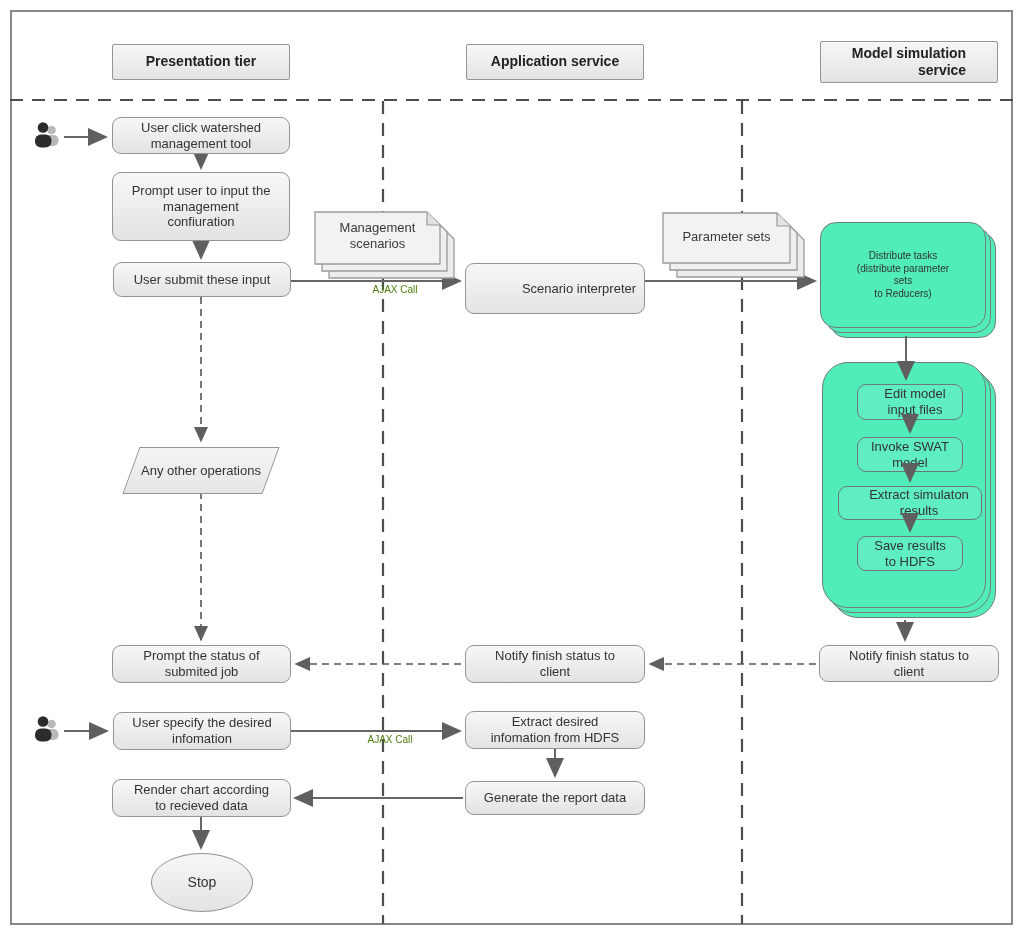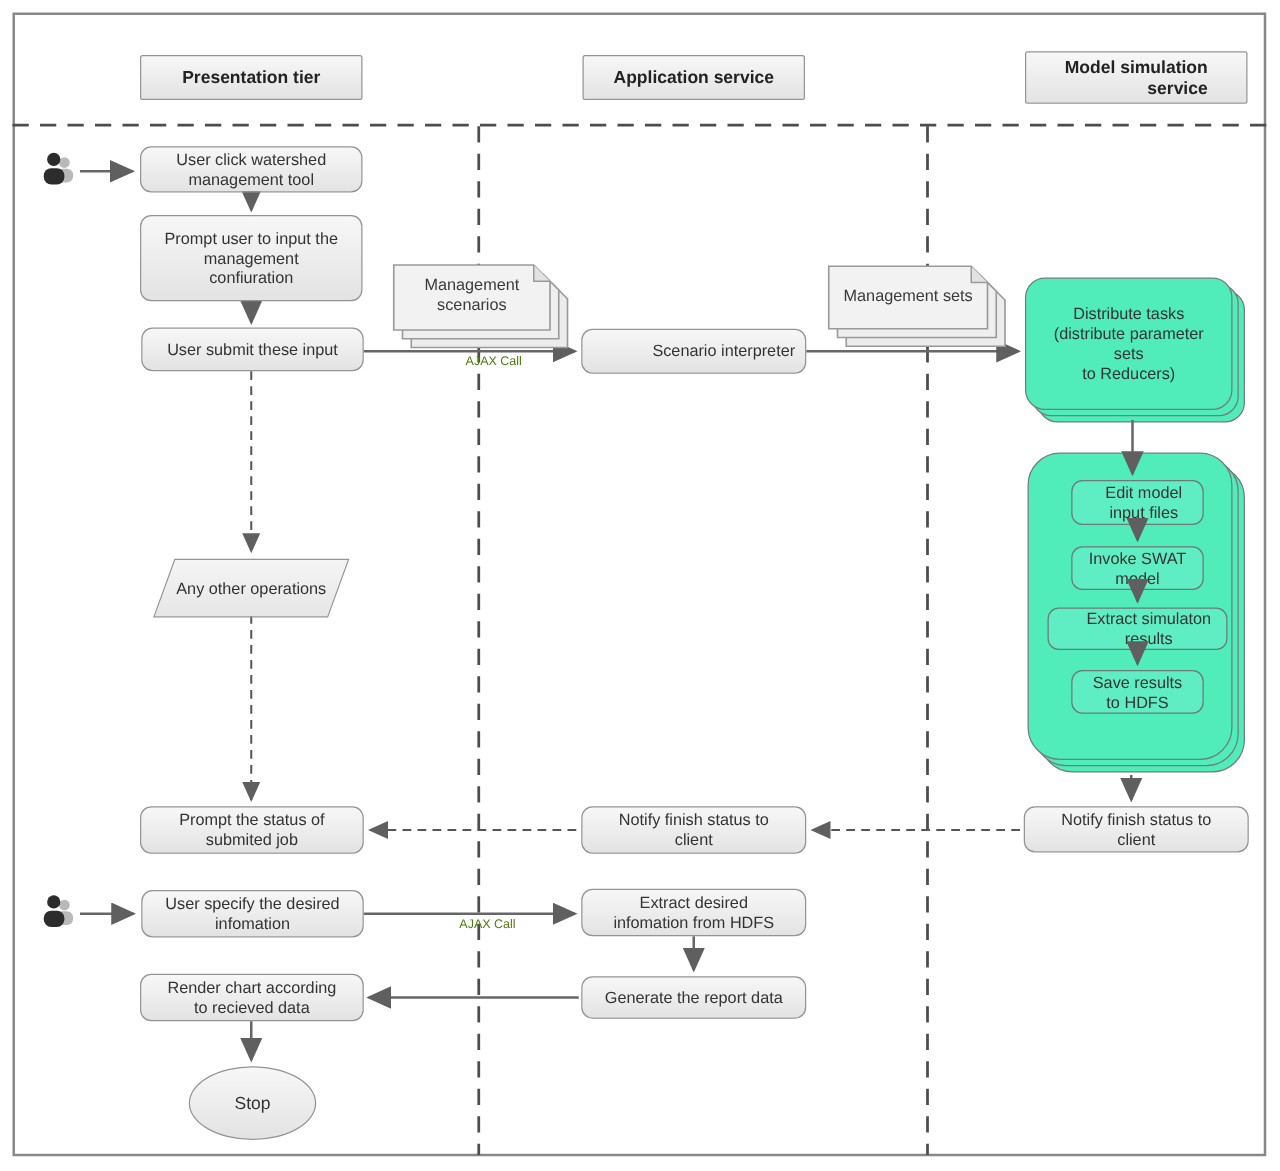--- a/index.html
+++ b/index.html
@@ -16,21 +16,21 @@
       background:linear-gradient(180deg,#f7f7f7,#e3e3e3);border:1.5px solid #949494;
       font-size:13px;line-height:1.22;}
   .node{border-radius:9px;}
   .hdr{border-radius:2px;font-weight:bold;font-size:14px;color:#222;}
   .label{position:absolute;z-index:2;text-align:center;font-size:10px;color:#4d7c0f;}
   .doclabel{position:absolute;z-index:2;text-align:center;font-size:13px;line-height:1.25;
       white-space:pre-line;color:#3a3a3a;}
   .green{position:absolute;box-sizing:border-box;background:#50ecba;
       border:1.5px solid #737d79;z-index:3;}
   .green.front{display:flex;align-items:center;justify-content:center;text-align:center;
-      white-space:pre-line;font-size:13px;line-height:1.25;}
+      white-space:pre-line;font-size:10px;line-height:1.25;}
   .ginner{position:absolute;box-sizing:border-box;background:#5feec3;border:1.2px solid #6d7a75;
       border-radius:9px;z-index:4;display:flex;align-items:center;justify-content:center;
       text-align:center;white-space:pre-line;font-size:13px;line-height:1.2;}
   .para{position:absolute;left:131px;top:447px;width:138px;height:45px;z-index:3;
       background:linear-gradient(180deg,#f5f5f5,#e6e6e6);border:1.4px solid #949494;
       transform:skewX(-20deg);display:flex;align-items:center;justify-content:center;}
   .para>span{transform:skewX(20deg);font-size:13px;white-space:nowrap;}
   .ellipse{border-radius:50%;}
   .actor{position:absolute;z-index:3;}
 </style>
@@ -126,21 +126,21 @@
       <span>Any other operations</span>
     </div>
   <div class="node" style="left:112px;top:645px;width:179px;height:38px;">Prompt the status of
 submited job</div>
   <div class="node" style="left:113px;top:712px;width:178px;height:38px;">User specify the desired
 infomation</div>
   <div class="node" style="left:112px;top:779px;width:179px;height:38px;">Render chart according
 to recieved data</div>
   <div class="node ellipse" style="left:151px;top:853px;width:102px;height:59px;font-size:14px;">Stop</div>
 
-  <div class="node" style="left:465px;top:263px;width:180px;height:36px;padding-left:48px;">Scenario interpreter</div>
+  <div class="node" style="left:465px;top:263px;width:180px;height:51px;padding-left:48px;">Scenario interpreter</div>
   <div class="node" style="left:465px;top:645px;width:180px;height:38px;">Notify finish status to
 client</div>
   <div class="node" style="left:465px;top:711px;width:180px;height:38px;">Extract desired
 infomation from HDFS</div>
   <div class="node" style="left:465px;top:781px;width:180px;height:34px;">Generate the report data</div>
 
   <div class="green" style="left:830px;top:232px;width:166px;height:106px;border-radius:16px;"></div>
   <div class="green" style="left:825px;top:227px;width:166px;height:106px;border-radius:16px;"></div>
   <div class="green front" style="left:820px;top:222px;width:166px;height:106px;border-radius:16px;">Distribute tasks
 (distribute parameter
@@ -157,21 +157,21 @@
   <div class="ginner" style="left:838px;top:486px;width:144px;height:34px;padding-left:18px;">Extract simulaton
 results</div>
   <div class="ginner" style="left:857px;top:536px;width:106px;height:35px;">Save results
 to HDFS</div>
 
   <div class="node" style="left:819px;top:645px;width:180px;height:37px;">Notify finish status to
 client</div>
 
   <div class="doclabel" style="left:315px;top:220px;width:125px;">Management
 scenarios</div>
-  <div class="doclabel" style="left:663px;top:229px;width:127px;">Management sets</div>
+  <div class="doclabel" style="left:663px;top:229px;width:127px;">Parameter sets</div>
 
   <div class="label" style="left:345px;top:284px;width:100px;">AJAX Call</div>
   <div class="label" style="left:340px;top:734px;width:100px;">AJAX Call</div>
 
   <svg id="top-layer" class="layer" width="1024" height="937">
     <defs>
       <marker id="ah2" markerWidth="10" markerHeight="9" refX="9" refY="4.5" orient="auto">
         <path d="M0,0 L10,4.5 L0,9 Z" fill="#5f5f5f"></path>
       </marker>
     </defs>

